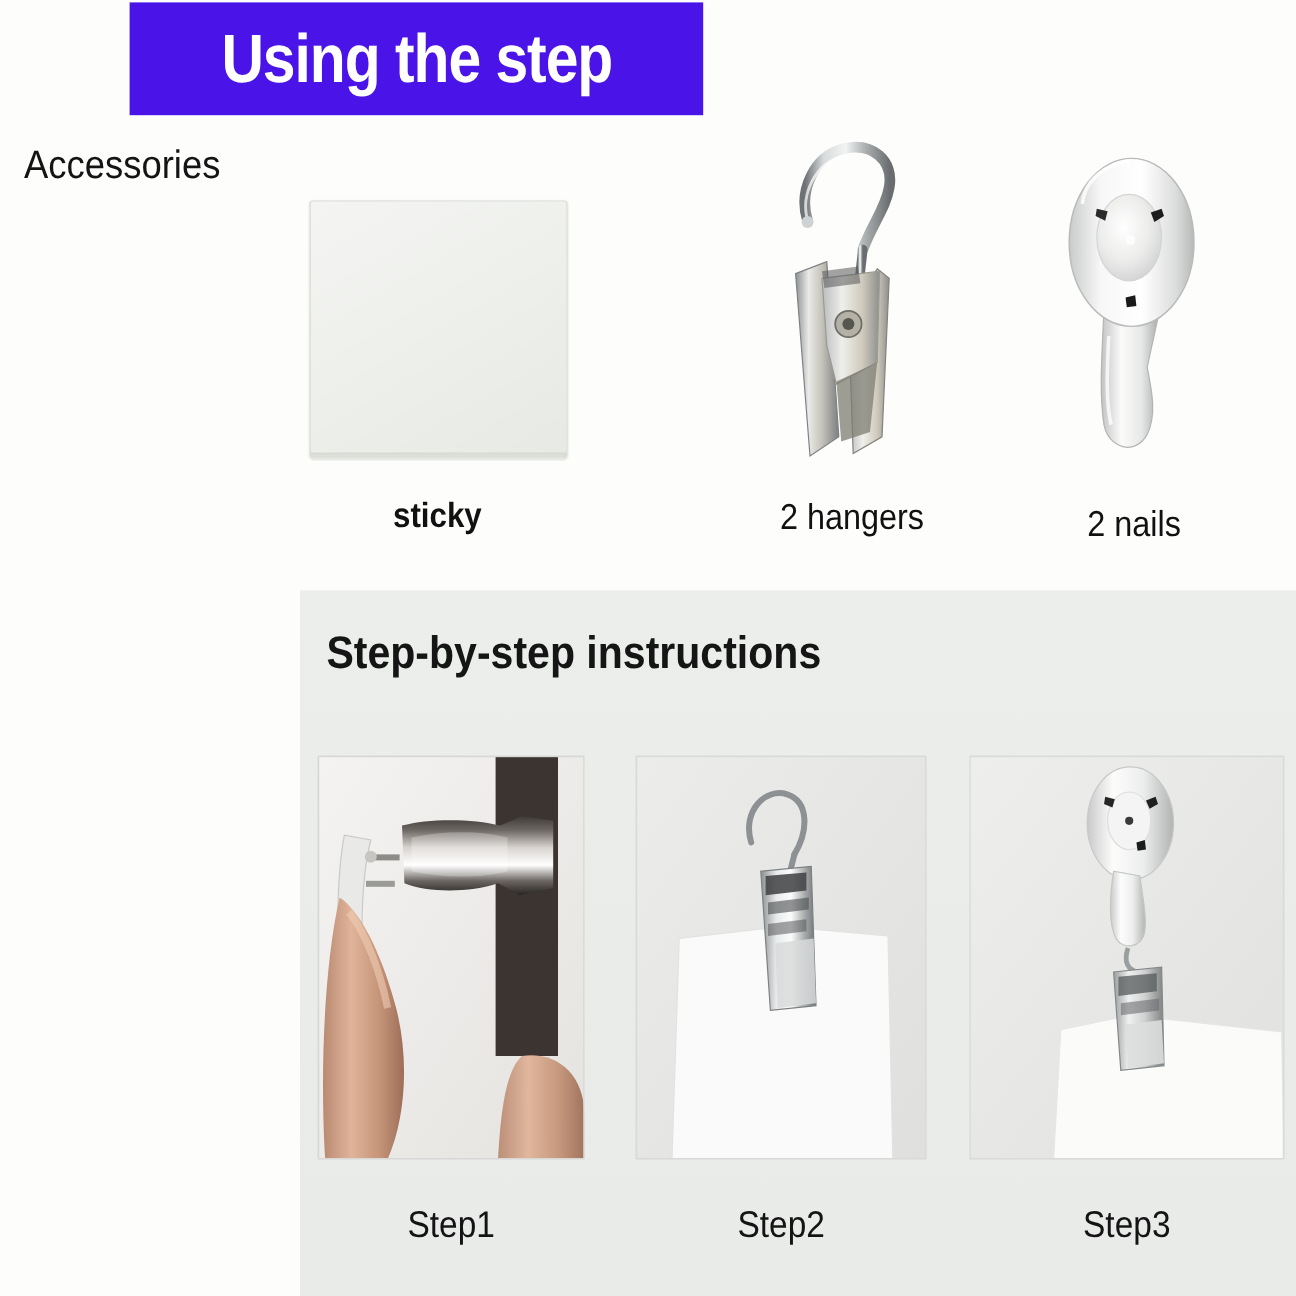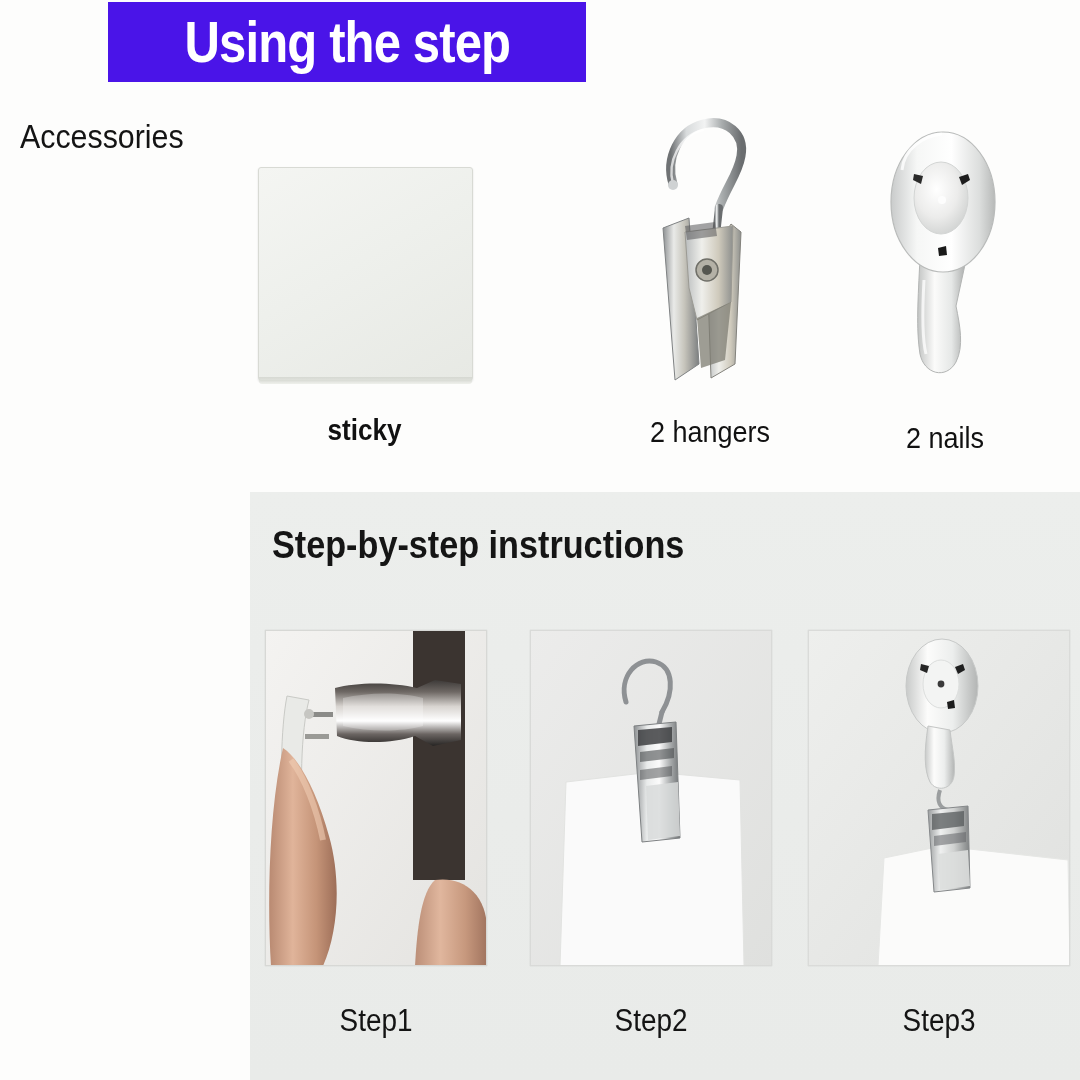--- a/index.html
+++ b/index.html
@@ -6,21 +6,21 @@
   body{
     width:1080px;height:1080px;
     background:#fdfdfc;
     font-family:"Liberation Sans", sans-serif;
     overflow:hidden;position:relative;
   }
   #stage{position:absolute;inset:0;}
 
   
   .banner{
-    position:absolute;left:108px;top:2px;width:478px;height:80px;
+    position:absolute;left:108px;top:2px;width:478px;height:94px;
     background:#4a14e8;
     display:flex;align-items:center;justify-content:center;
   }
   .banner-text{
     color:#ffffff;
     font-size:57px;font-weight:bold;
     letter-spacing:-1px;
     transform:scaleX(.86);
     white-space:nowrap;
     line-height:1;

